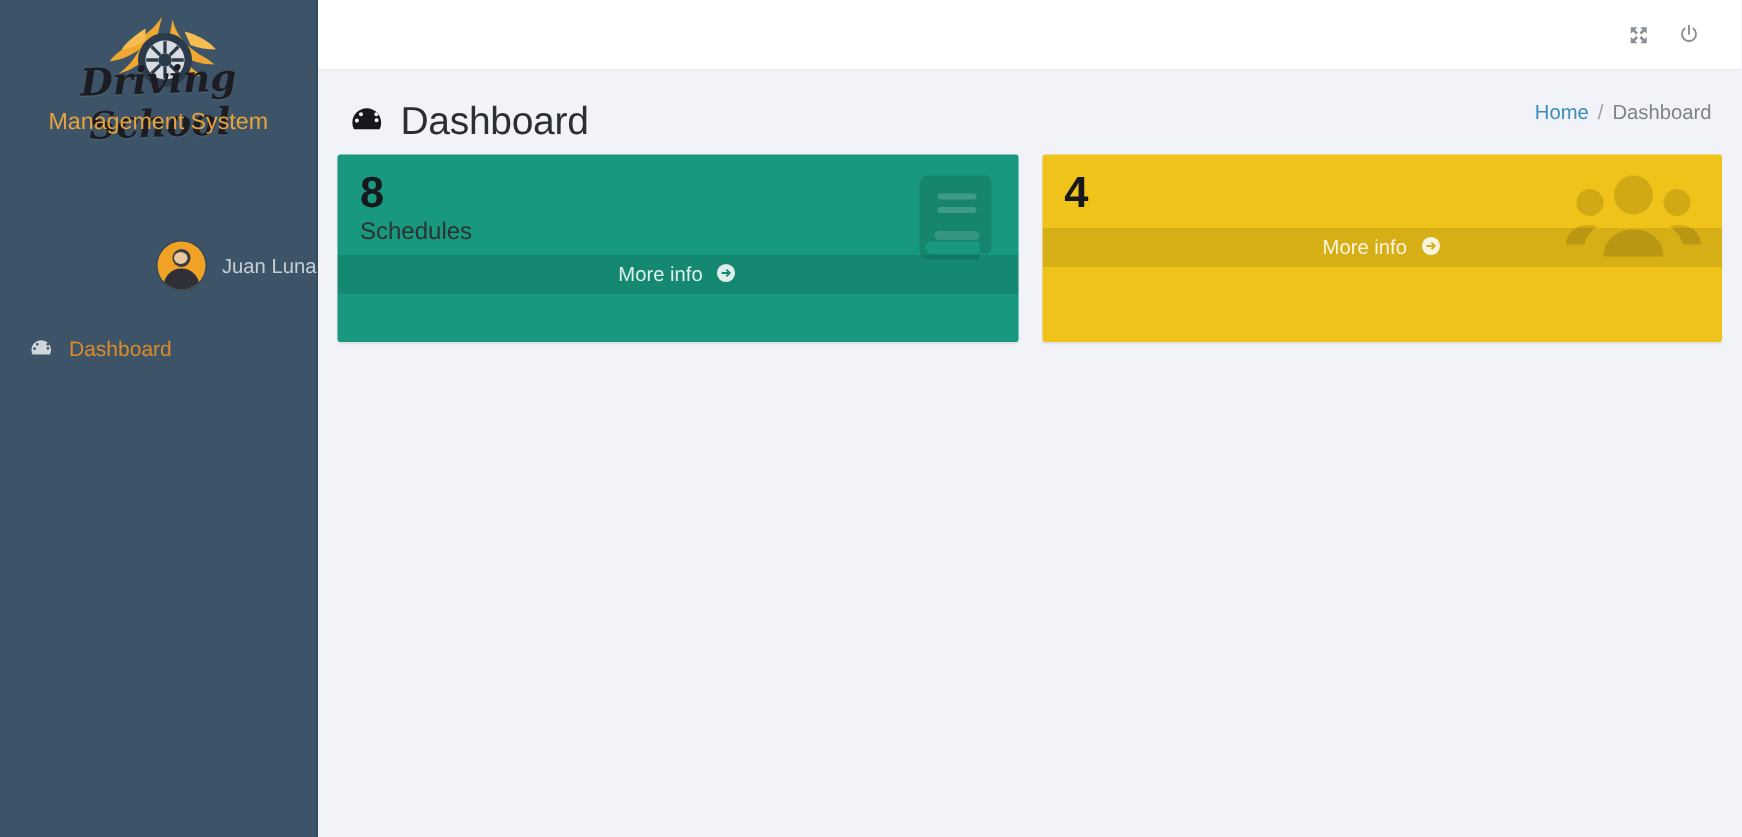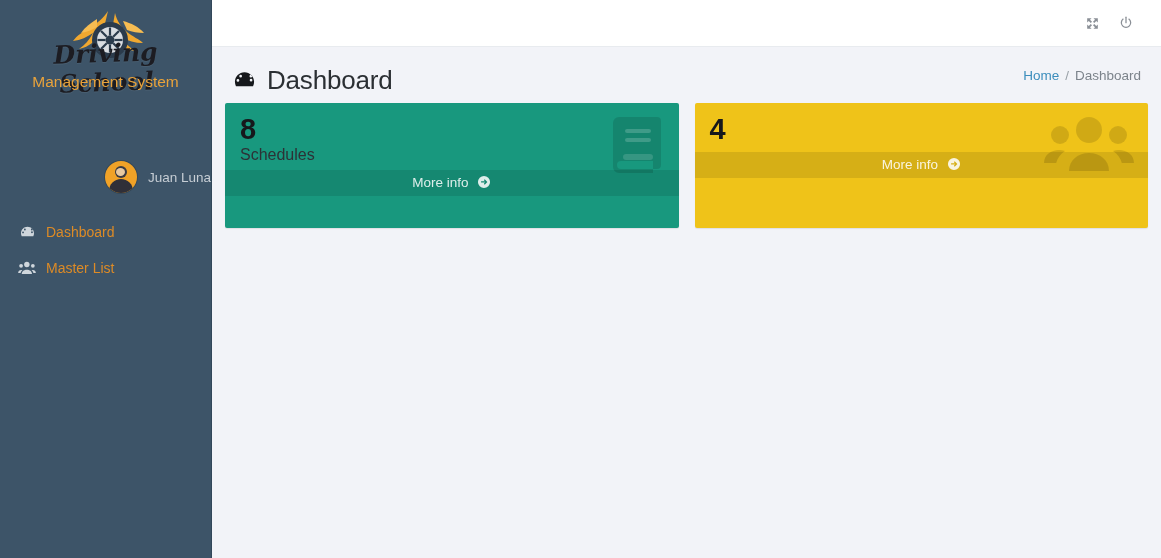--- a/index.html
+++ b/index.html
@@ -240,33 +240,20 @@
 
       <div class="nav-item">
         <span class="nav-icon">
           <svg width="17" height="17" viewBox="0 0 24 24" fill="currentColor">
             <path d="M12 4C6.9 4 2.8 8.1 2.8 13.2c0 1.5.4 3 1 4.2h16.4c.7-1.3 1-2.7 1-4.2C21.2 8.1 17.1 4 12 4zm-6.3 9.2a1.3 1.3 0 1 1 0-2.6 1.3 1.3 0 0 1 0 2.6zm2.6-4.1a1.3 1.3 0 1 1 0-2.6 1.3 1.3 0 0 1 0 2.6zm9.8 0a1.3 1.3 0 1 1 0-2.6 1.3 1.3 0 0 1 0 2.6zM18.3 13a1.3 1.3 0 1 1 0-2.6 1.3 1.3 0 0 1 0 2.6zM13.6 9.6l-3.3 4.2a1.6 1.6 0 0 0 2.4 2.1l2.4-4.8a.6.6 0 0 0-.8-.8z"></path>
           </svg>
         </span>
         <span class="nav-label">Dashboard</span>
       </div>
 
-      <div class="nav-item">
-        <span class="nav-icon">
-          <svg width="18" height="16" viewBox="0 0 24 20" fill="currentColor">
-            <circle cx="11.8" cy="5.4" r="3.6"></circle>
-            <path d="M5 18c0-3.5 3-5.6 6.8-5.6S18.6 14.5 18.6 18z"></path>
-            <circle cx="4.1" cy="7" r="2.5"></circle>
-            <path d="M0.2 16.6c0-2.4 1.8-4 4-4 .6 0 1.2.1 1.7.3-1.3 1-2.2 2.3-2.4 3.7z"></path>
-            <circle cx="19.8" cy="7" r="2.5"></circle>
-            <path d="M23.8 16.6h-3.3c-.2-1.4-1.1-2.7-2.4-3.7.5-.2 1.1-.3 1.7-.3 2.2 0 4 1.6 4 4z"></path>
-          </svg>
-        </span>
-        <span class="nav-label">Master List</span>
-      </div>
 
 
     </nav>
   </aside>
 
   <main class="main">
 
     <div class="navbar">
       <div class="navbar-btn">
         <svg width="15" height="15" viewBox="0 0 24 24" fill="currentColor">

